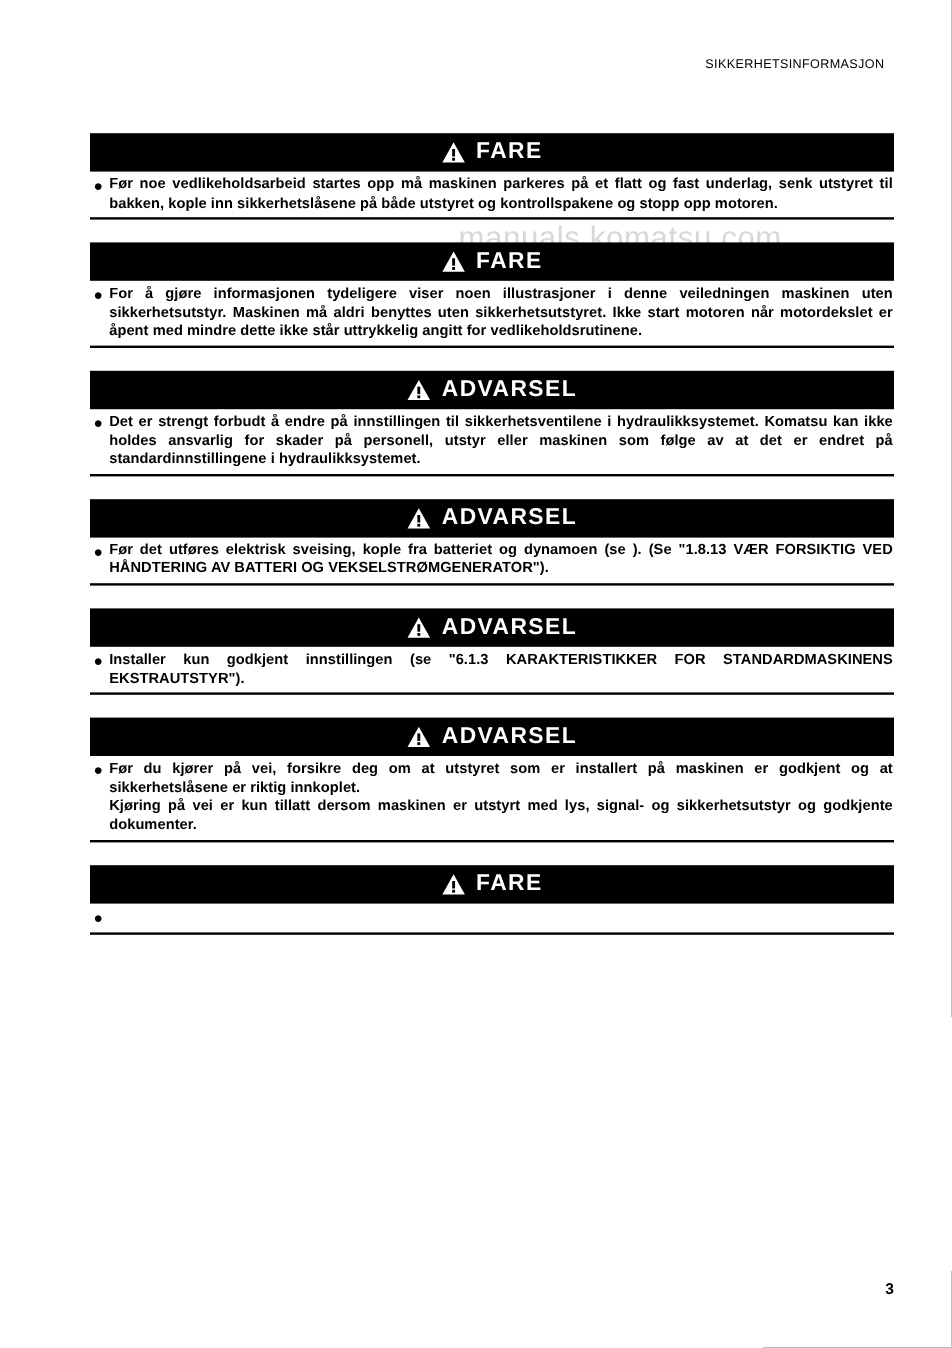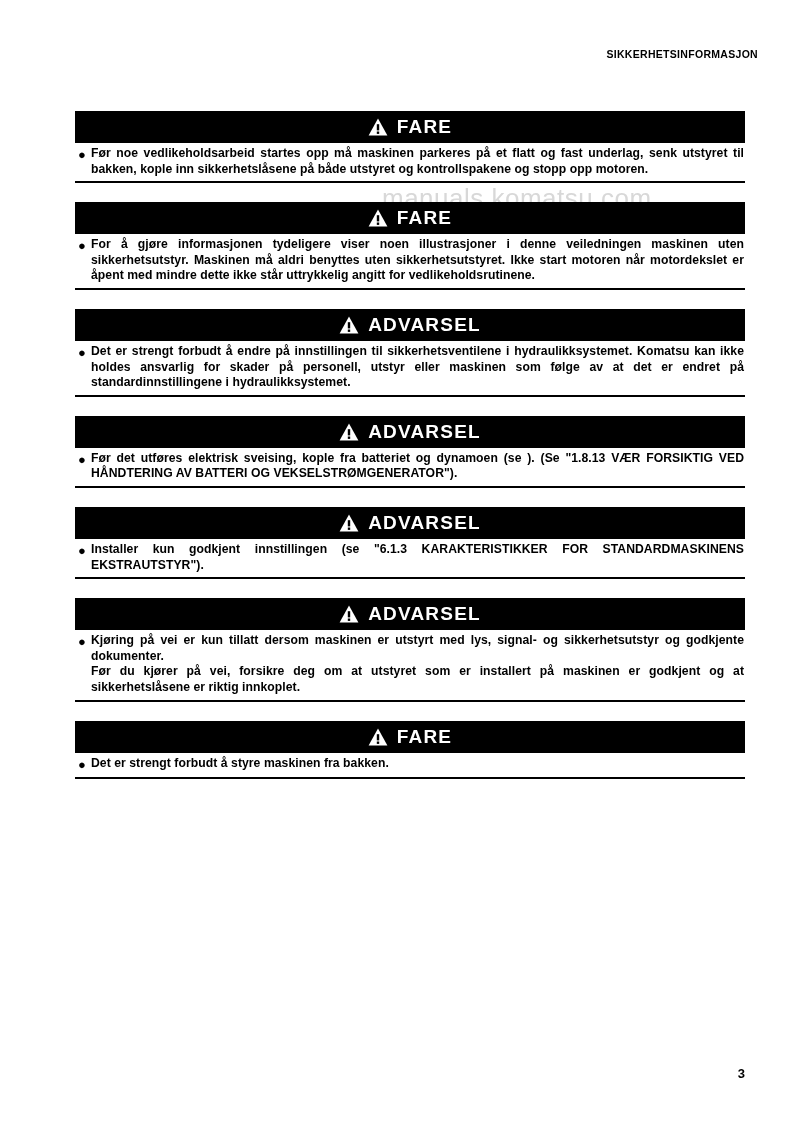--- a/index.html
+++ b/index.html
@@ -16,23 +16,23 @@
     margin: 0 auto;
     overflow: hidden;
     font-family: "Liberation Sans", sans-serif;
     color: #000000;
   }
 
   
   .page-header {
     position: absolute;
     top: 48px;
-    right: 35px;
+    right: 56px;
     font-size: 10.5px;
-    font-weight: bold;
+    font-weight: normal;
     letter-spacing: 0.3px;
     white-space: nowrap;
   }
 
   
   .watermark {
     position: absolute;
     top: 183px;
     left: 382px;
     font-size: 26px;
@@ -232,40 +232,39 @@
             <path d="M10 0.6 L19.4 17.4 L0.6 17.4 Z" fill="#ffffff"></path>
             <rect x="8.8" y="6.2" width="2.4" height="6.2" fill="#000000"></rect>
             <rect x="8.8" y="13.5" width="2.4" height="2.4" fill="#000000"></rect>
           </svg>
           <span class="banner-title">ADVARSEL</span>
         </div>
         <div class="notice-body">
           <div class="bullet-row">
             <span class="bullet-dot">●</span>
             <div class="bullet-text">
+              <p class="j">Før du kjører på vei, forsikre deg om at utstyret som er installert på maskinen er godkjent og at sikkerhetslåsene er riktig innkoplet.</p>
               <p class="j">Kjøring på vei er kun tillatt dersom maskinen er utstyrt med lys, signal- og sikkerhetsutstyr og godkjente dokumenter.</p>
-              <p class="j">Før du kjører på vei, forsikre deg om at utstyret som er installert på maskinen er godkjent og at sikkerhetslåsene er riktig innkoplet.</p>
             </div>
           </div>
         </div>
       </div>
       <div class="notice">
         <div class="banner">
           <svg class="warn-icon" viewBox="0 0 20 18">
             <path d="M10 0.6 L19.4 17.4 L0.6 17.4 Z" fill="#ffffff"></path>
             <rect x="8.8" y="6.2" width="2.4" height="6.2" fill="#000000"></rect>
             <rect x="8.8" y="13.5" width="2.4" height="2.4" fill="#000000"></rect>
           </svg>
           <span class="banner-title">FARE</span>
         </div>
         <div class="notice-body">
           <div class="bullet-row">
             <span class="bullet-dot">●</span>
             <div class="bullet-text">
-              <p class="j">Det er strengt forbudt å styre maskinen fra bakken.</p>
             </div>
           </div>
         </div>
       </div>
     </div>
 
   <div class="page-number">3</div>
 
 </div>
 

